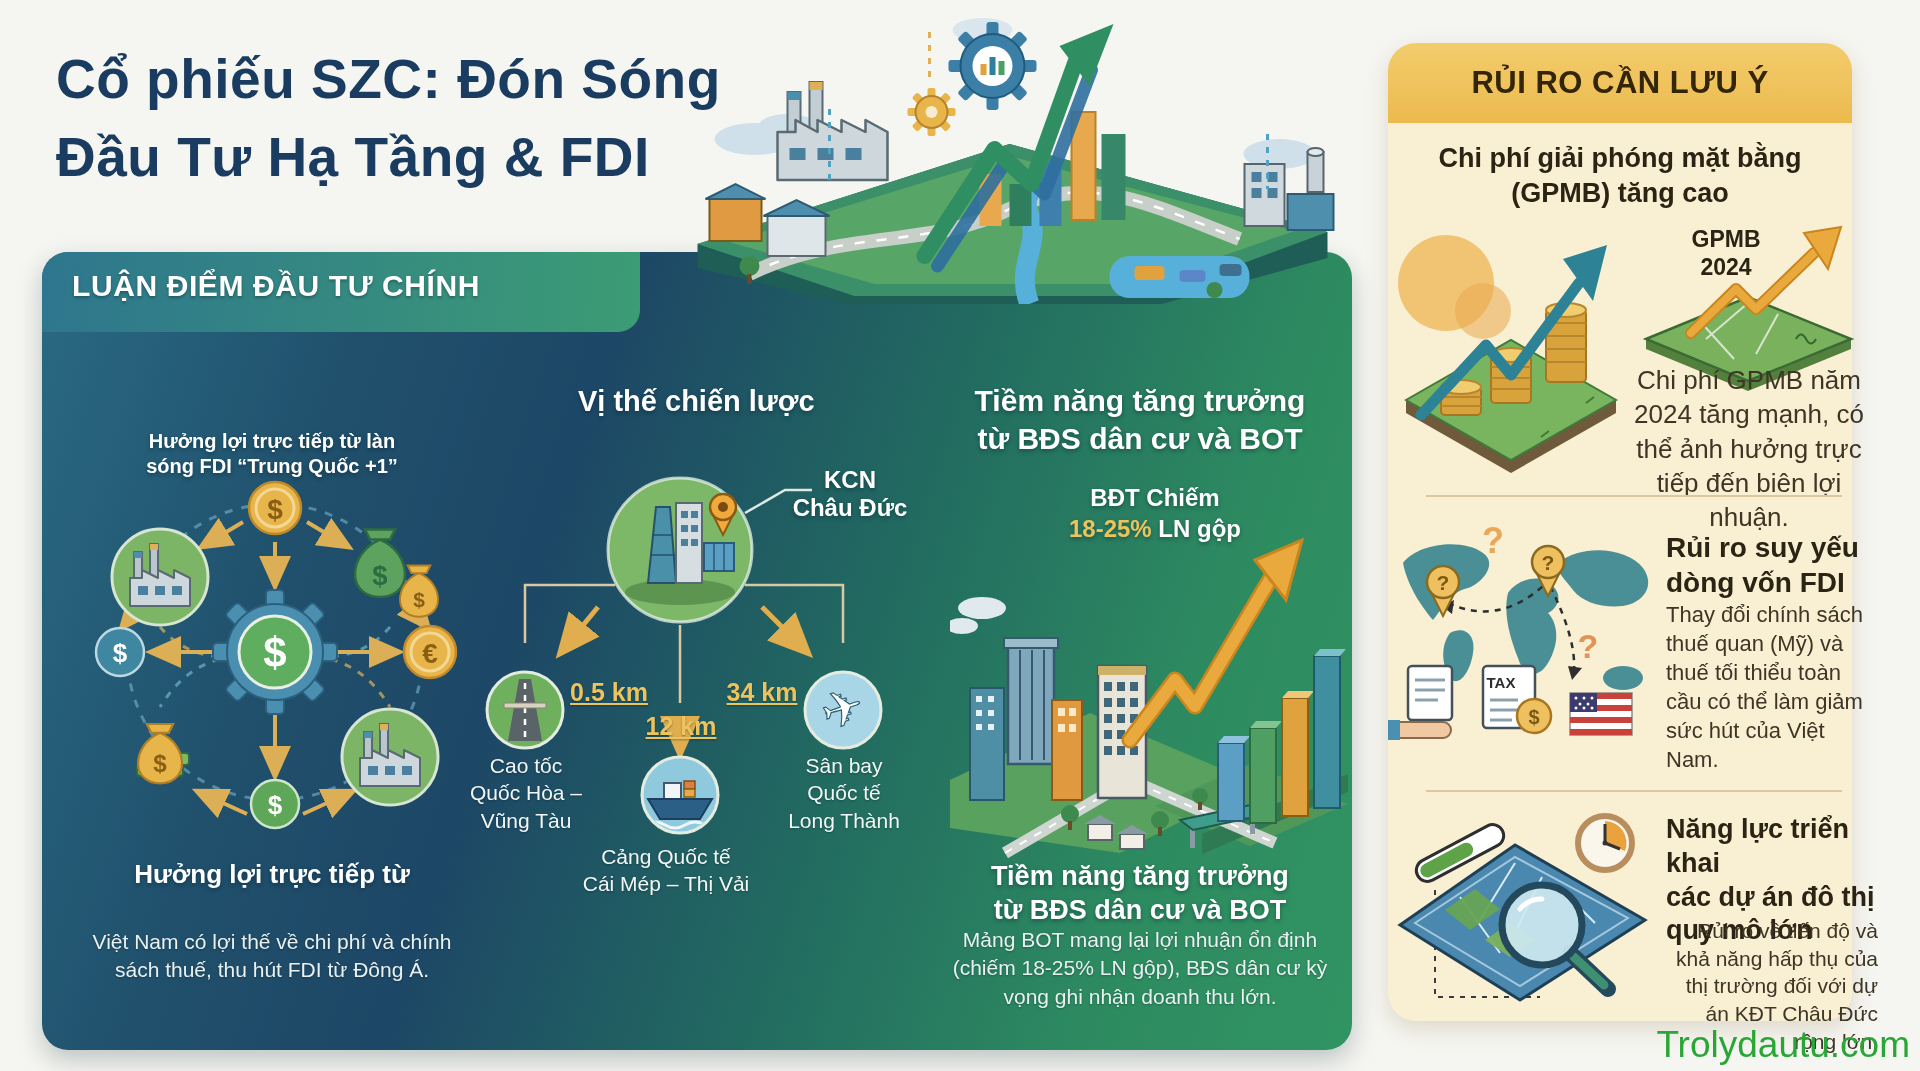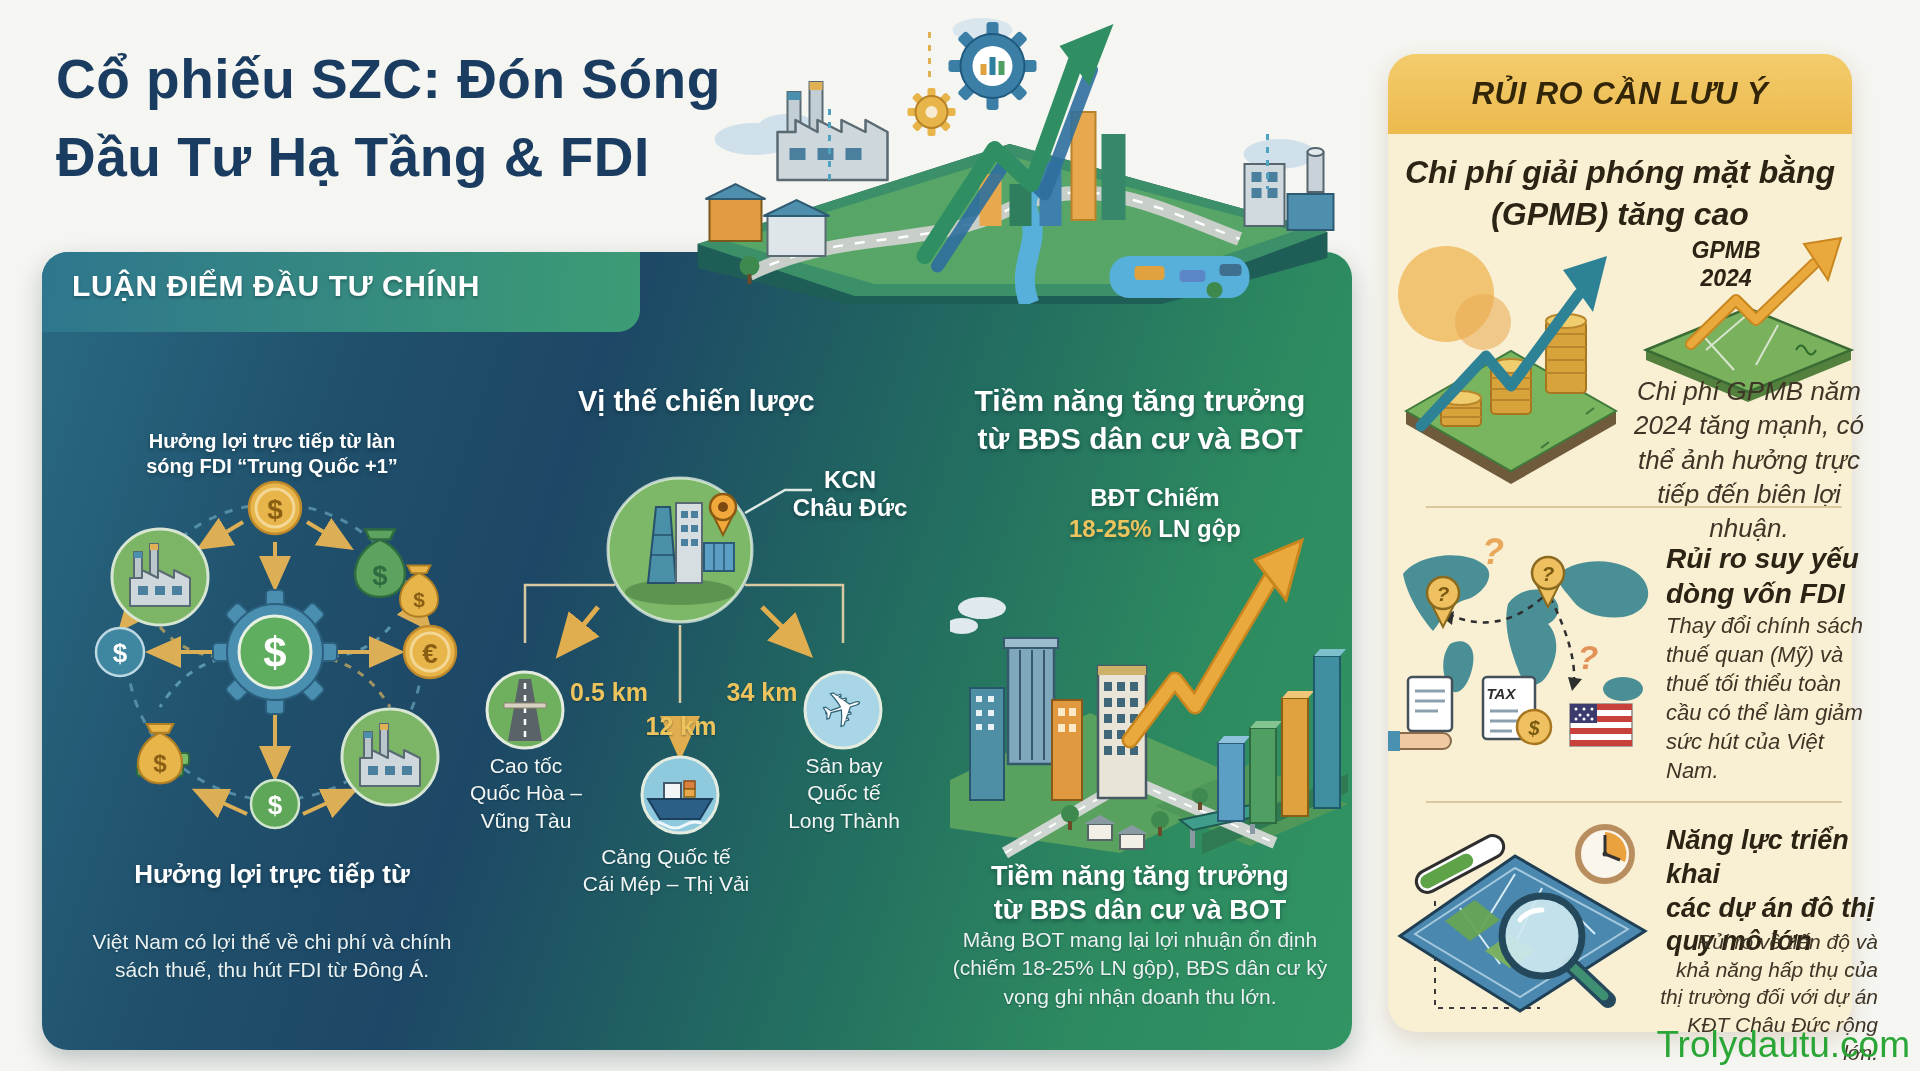--- a/index.html
+++ b/index.html
@@ -13,21 +13,21 @@
 
   .thesis-panel{background:linear-gradient(108deg,#2a6a83 0%,#20506c 22%,#1d4766 38%,#226c60 62%,#2d8a60 82%,#319463 100%);
                 border-radius:26px;box-shadow:0 10px 25px rgba(25,55,65,.25);}
   .chip{background:linear-gradient(95deg,#2e768e,#3c9c74);border-radius:26px 0 22px 0;color:#fff;
         font-weight:700;font-size:30px;line-height:68px;padding-left:30px;letter-spacing:.6px;
         text-shadow:0 2px 3px rgba(0,30,40,.35);}
   .h-col{color:#fff;font-weight:700;text-shadow:0 2px 4px rgba(0,25,35,.4);}
   .cap-green{color:#e9f1f1;text-shadow:0 1px 2px rgba(0,25,35,.35);}
   .lbl-green{color:#f2f7f5;text-shadow:0 1px 2px rgba(0,25,35,.35);font-size:21px;line-height:1.3;}
   .gold{color:#ecc35c;}
-  .dist{font-size:25px;font-weight:700;color:#ecc35c;text-shadow:0 1px 2px rgba(0,25,35,.4);}
+  .dist{font-size:25px;font-weight:700;color:#ecc35c;text-shadow:0 1px 2px rgba(0,25,35,.4);text-decoration:underline;}
 
   .risk-panel{background:#f9efd2;border-radius:28px;box-shadow:0 8px 22px rgba(120,90,30,.18);}
   .risk-band{background:linear-gradient(180deg,#f3cc6c,#ecba4e);border-radius:28px 28px 0 0;color:#332508;
              font-weight:700;font-size:31px;text-align:center;line-height:80px;letter-spacing:.5px;}
   .risk-h{color:#2b2313;font-weight:700;}
   .risk-cap{color:#3e3526;}
   .divider{border-top:2px solid #dcc89e;}
 
   .watermark{color:#2aa637;font-size:37px;text-align:right;}
 </style>
@@ -428,24 +428,24 @@
       <polygon points="305,32 352,12 336,72" fill="#eaa93d" stroke="#c9861f" stroke-width="3"></polygon>
     </g>
   </svg>
 
   <div class="abs h-col tc" style="left:935px;top:860px;width:410px;font-size:27px;line-height:1.25;">
     <div>Tiềm năng tăng trưởng</div>
     <div>từ BĐS dân cư và BOT</div>
   </div>
   <div class="abs cap-green tc" style="left:930px;top:926px;width:420px;font-size:21px;line-height:1.35;">Mảng BOT mang lại lợi nhuận ổn định (chiếm 18-25% LN gộp), BĐS dân cư kỳ vọng ghi nhận doanh thu lớn.</div>
 
-  <aside class="abs risk-panel" style="left:1388px;top:54px;width:464px;height:978px;font-style:italic;">
+  <aside class="abs risk-panel" style="left:1388px;top:43px;width:464px;height:978px;">
     <div class="abs risk-band" style="left:0;top:0;width:100%;height:80px;">RỦI RO CẦN LƯU Ý</div>
 
-    <div class="abs risk-h tc" style="left:0;top:98px;width:100%;font-size:32px;line-height:1.3;">
+    <div class="abs risk-h tc" style="left:0;top:98px;width:100%;font-size:27px;line-height:1.3;">
       <div>Chi phí giải phóng mặt bằng</div>
       <div>(GPMB) tăng cao</div>
     </div>
 
     <svg class="abs" style="left:2px;top:172px;" width="242" height="258" viewBox="0 0 240 258">
       <circle cx="55" cy="68" r="48" fill="#f0bc63" opacity=".85"></circle>
         <circle cx="92" cy="96" r="28" fill="#eaa94e" opacity=".55"></circle>
       <polygon points="15,185 120,245 225,185 225,198 120,258 15,198" fill="#6f5b3c"></polygon>
       <polygon points="15,185 120,125 225,185 120,245" fill="#79b45e" stroke="#3f7a3c" stroke-width="2"></polygon>
       <g stroke="#3e7a38" stroke-width="2">

